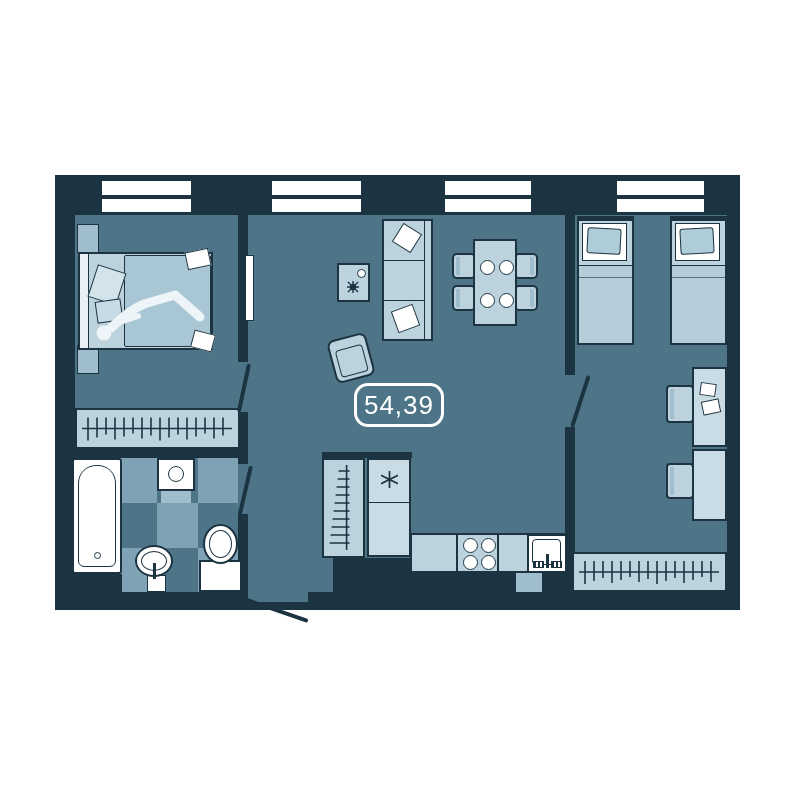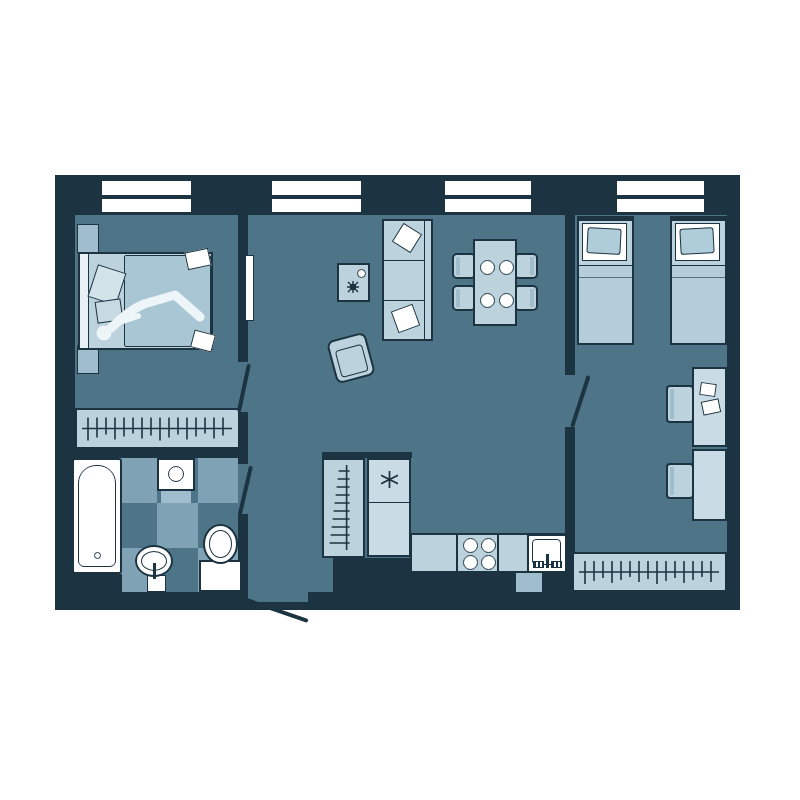--- a/index.html
+++ b/index.html
@@ -225,14 +225,15 @@
     <div class="rail" style="left:0;top:0;width:151px;height:36px"><svg width="151" height="36">
           <path d="M5 18 H145 M11 7 V30 M20 7 V27 M29 7 V24 M38 7 V29 M47 7 V26 M56 7 V23 M65 7 V28 M74 7 V25 M83 7 V30 M92 7 V27 M101 7 V24 M110 7 V29 M119 7 V26 M128 7 V23 M137 7 V28" stroke="#1c3442" stroke-width="1.6" fill="none"></path>
         </svg></div>
   </div>
 
   <div class="leaf" style="left:249px;top:362px;width:49px;transform:rotate(102deg)"></div>
   <div class="leaf" style="left:251px;top:464px;width:50px;transform:rotate(103deg)"></div>
   <div class="leaf" style="left:572px;top:425px;width:54px;transform:rotate(-72deg)"></div>
   <div class="leaf" style="left:238px;top:595px;width:74px;transform:rotate(19deg)"></div>
 
+  <div class="areaLabel">54,39</div>
 
 </div>
 
 </body></html>

